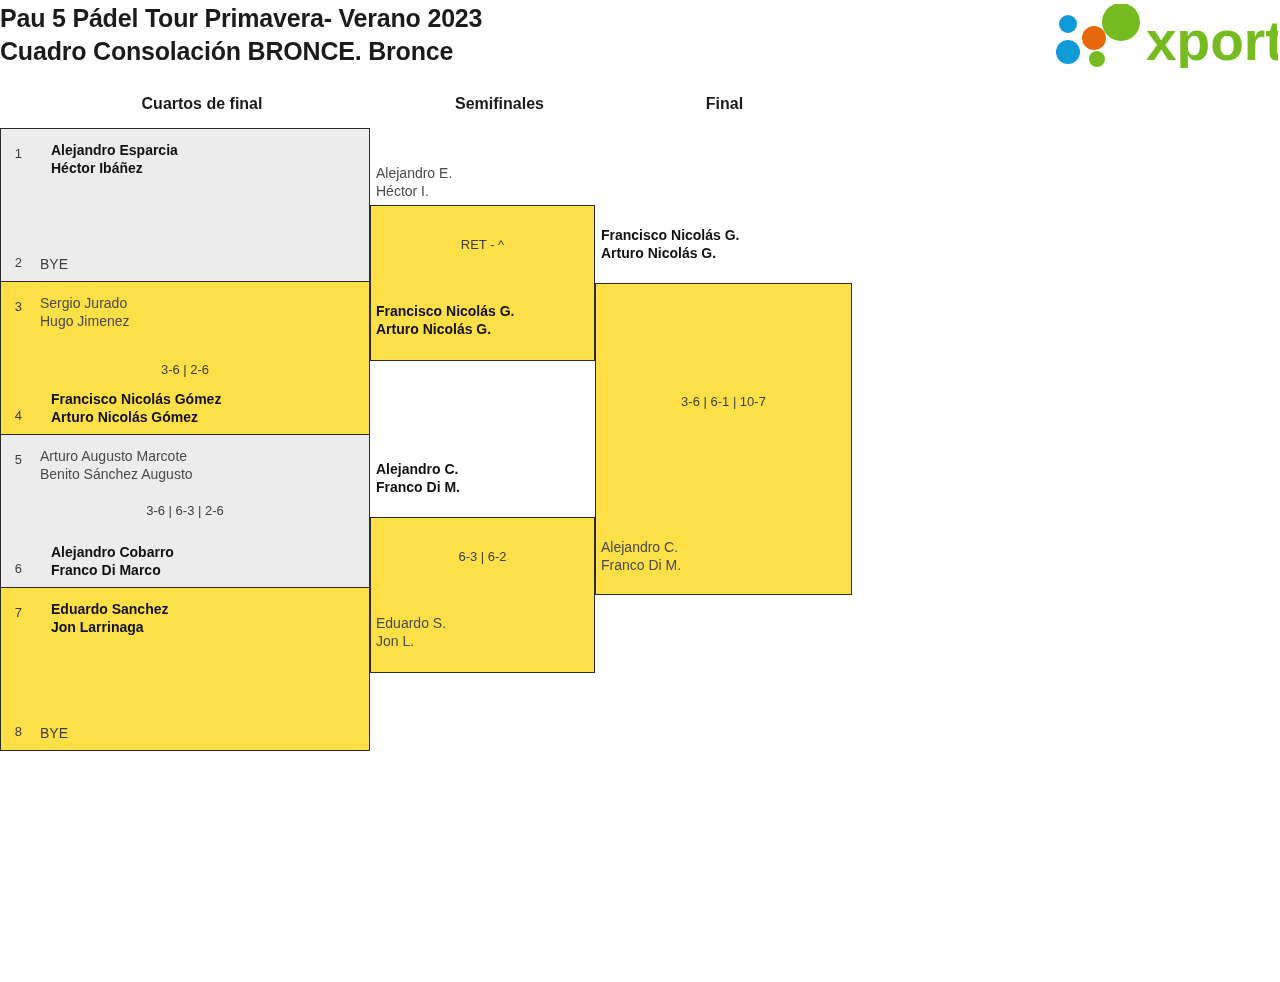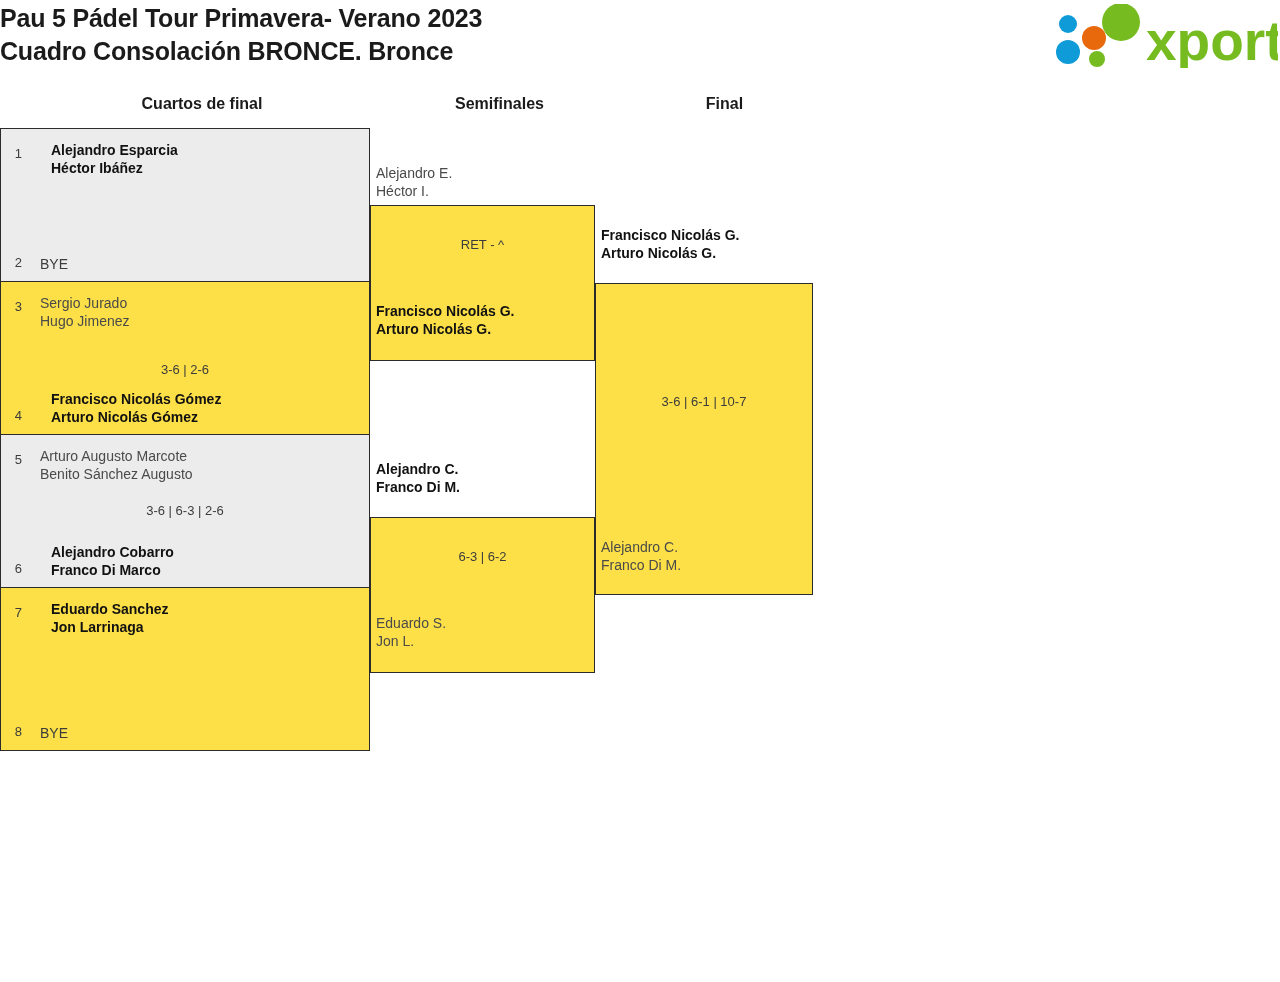--- a/index.html
+++ b/index.html
@@ -45,21 +45,21 @@
   #qf2 { top: 281px;  height: 154px; }
   #qf3 { top: 434px;  height: 154px; }
   #qf4 { top: 587px;  height: 164px; }
 
   
   .sf { left: 370px; width: 225px; }
   #sf1 { top: 205px; height: 156px; }
   #sf2 { top: 517px; height: 156px; }
 
   
-  #fi1 { left: 595px; top: 283px; width: 218px; height: 312px; }
+  #fi1 { left: 595px; top: 283px; width: 257px; height: 312px; }
 
   
   .team {
     position: absolute; left: 0; width: 100%;
     display: flex; align-items: flex-start;
   }
   .seed {
     width: 26px; flex: 0 0 26px; text-align: right;
     font-size: 13px; color: #3c3c3c;
     padding-right: 5px; padding-top: 9px;

